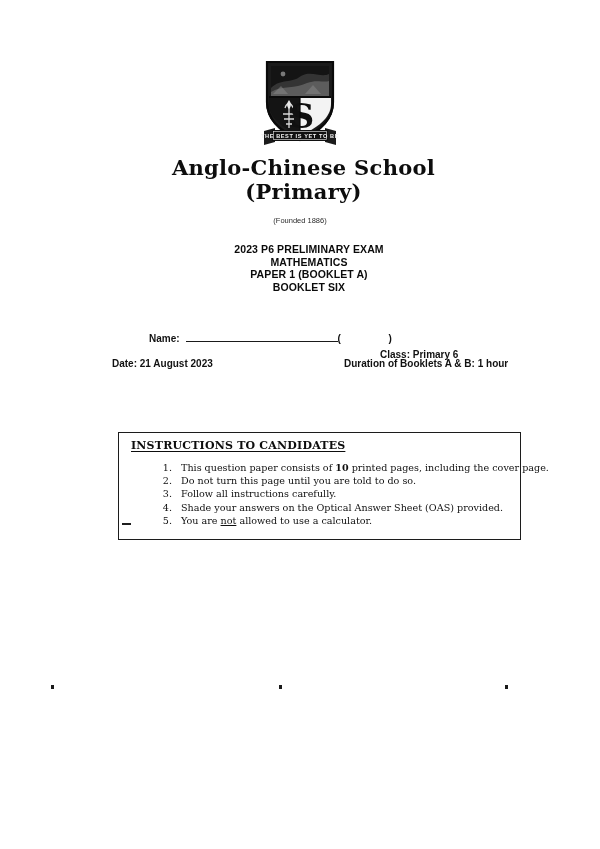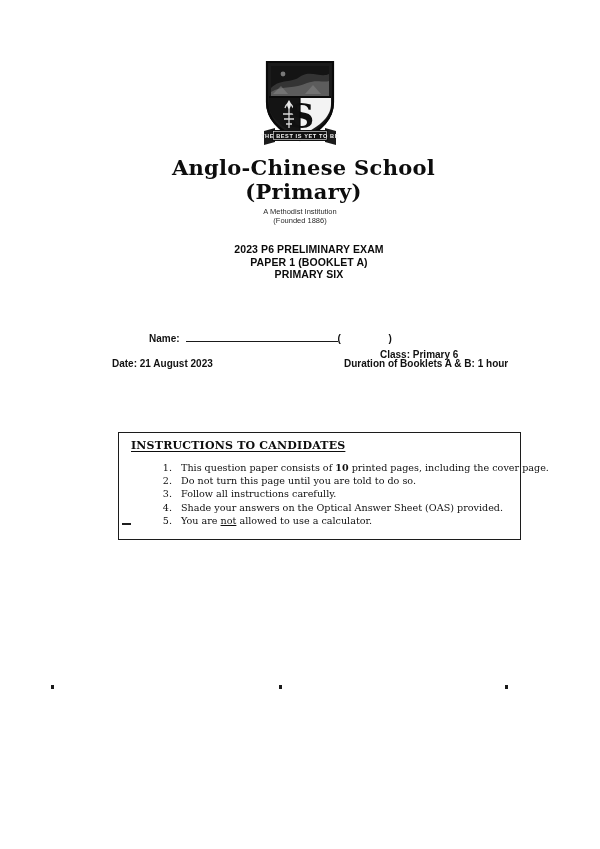--- a/index.html
+++ b/index.html
@@ -240,27 +240,27 @@
         </g>
       </svg>
     </div>
   </div>
 
   <div class="school-name">
     <span>Anglo-Chinese School</span>
     <span class="line2">(Primary)</span>
   </div>
 
-  <div class="sub-line a">A Methodist Institution</div>
   <div class="sub-line b">(Founded 1886)</div>
 
   <div class="exam-title">
     <div>2023 P6 PRELIMINARY EXAM</div>
+    <div>MATHEMATICS</div>
     <div>PAPER 1 (BOOKLET A)</div>
-    <div>PRIMARY SIX</div>
+    <div>BOOKLET SIX</div>
   </div>
 
   <div class="info-row row-name">
     <span class="name-label">Name:</span><span class="name-rule"></span><span class="paren">(&nbsp;&nbsp;)</span>
     <span class="class-text">Class: Primary 6</span>
   </div>
 
   <div class="info-row row-date">
     <span>Date: 21 August 2023</span>
     <span class="duration-text">Duration of Booklets A &amp; B: 1 hour</span>

